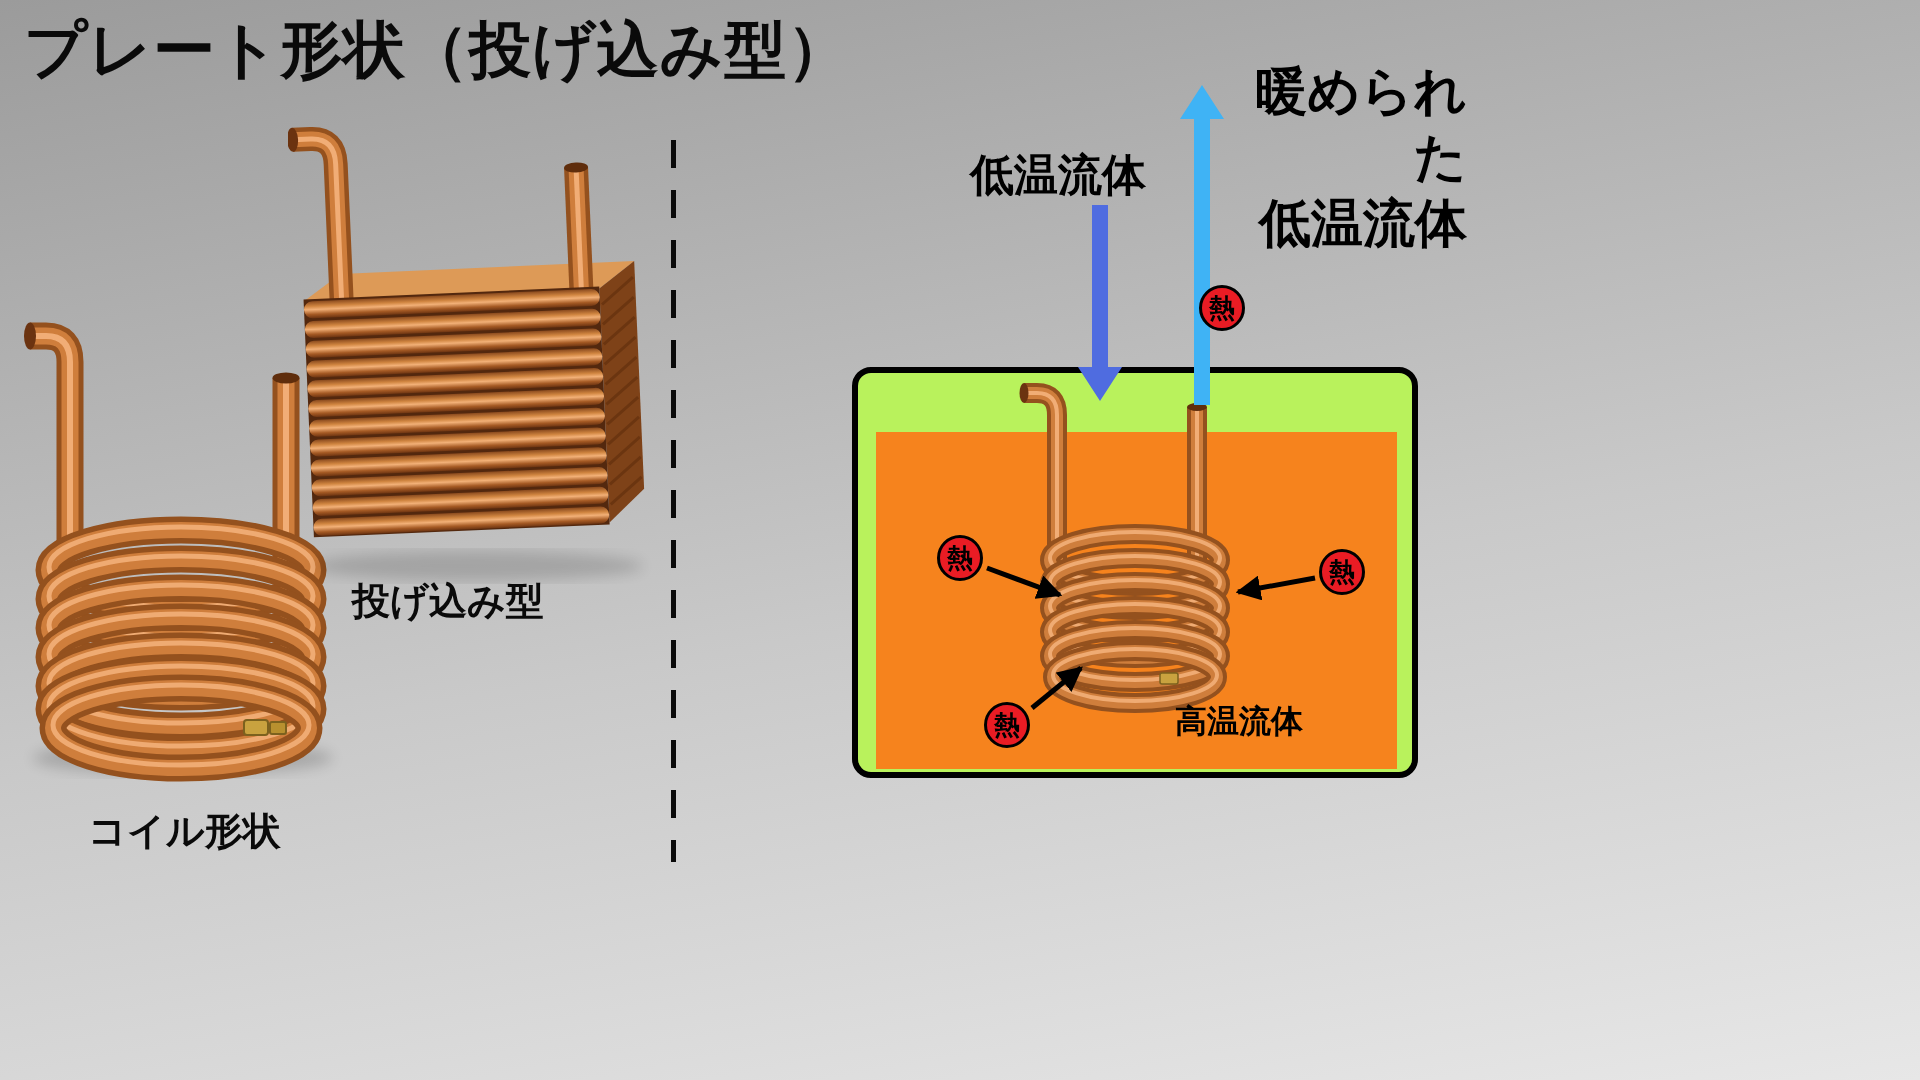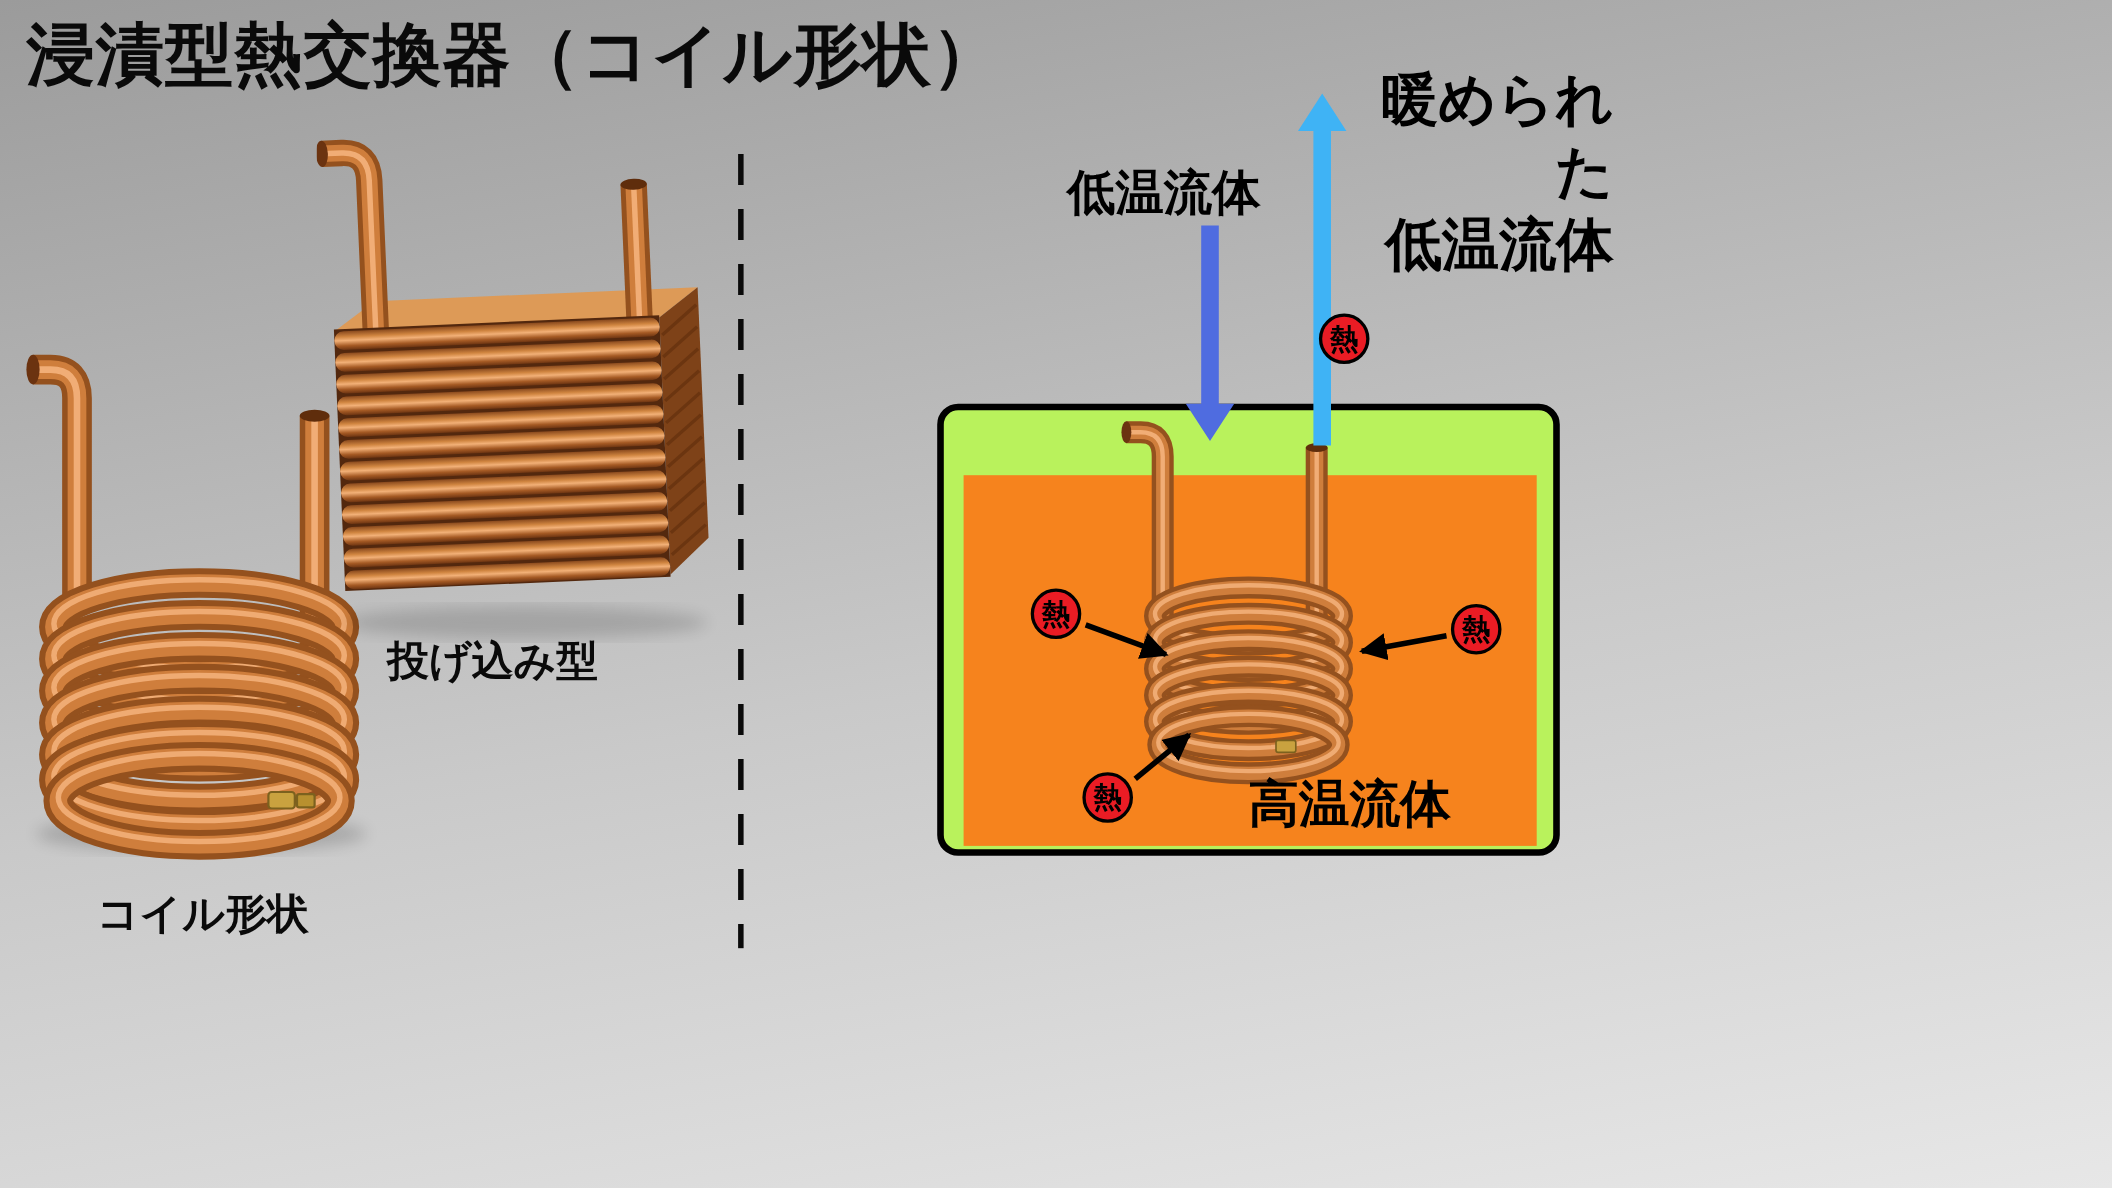--- a/index.html
+++ b/index.html
@@ -23,34 +23,34 @@
   }
   .divider{
     position:absolute;left:671px;top:140px;width:5px;height:722px;
     background:repeating-linear-gradient(to bottom,#0a0a0a 0 28px,transparent 28px 50px);
   }
   .diag-label{
     position:absolute;font-weight:900;color:#000;
   }
   .cold-label{left:970px;top:146px;font-size:44px;}
   .warmed-label{left:1222px;top:58px;width:245px;font-size:52px;text-align:right;line-height:66px;}
-  .hot-label{left:1135px;top:700px;font-size:46px;}
+  .hot-label{left:1175px;top:700px;font-size:32px;}
   .heat-badge{
     position:absolute;width:46px;height:46px;border-radius:50%;
     background:#ea1c24;border:3px solid #000;box-sizing:border-box;
     display:flex;align-items:center;justify-content:center;
     font-size:26px;font-weight:900;color:#000;
   }
 </style>
 </head>
 <body>
 
 <div class="page">
 
-  <h1 class="page-title">浸漬型熱交換器（コイル形状）</h1>
+  <h1 class="page-title">プレート形状（投げ込み型）</h1>
 
   <svg class="abs" style="left:18px;top:300px" width="330" height="490" viewBox="0 0 330 490">
     <defs>
       <filter id="softA">
           <feGaussianBlur stdDeviation="7"></feGaussianBlur>
         </filter>
     </defs>
     <ellipse cx="165" cy="458" rx="150" ry="17" fill="#000" opacity="0.17" filter="url(#softA)"></ellipse>
     <g>
       <path d="M52 250 V62 Q52 36 28 36 H12" fill="none" stroke="#94511e" stroke-width="27"></path>

